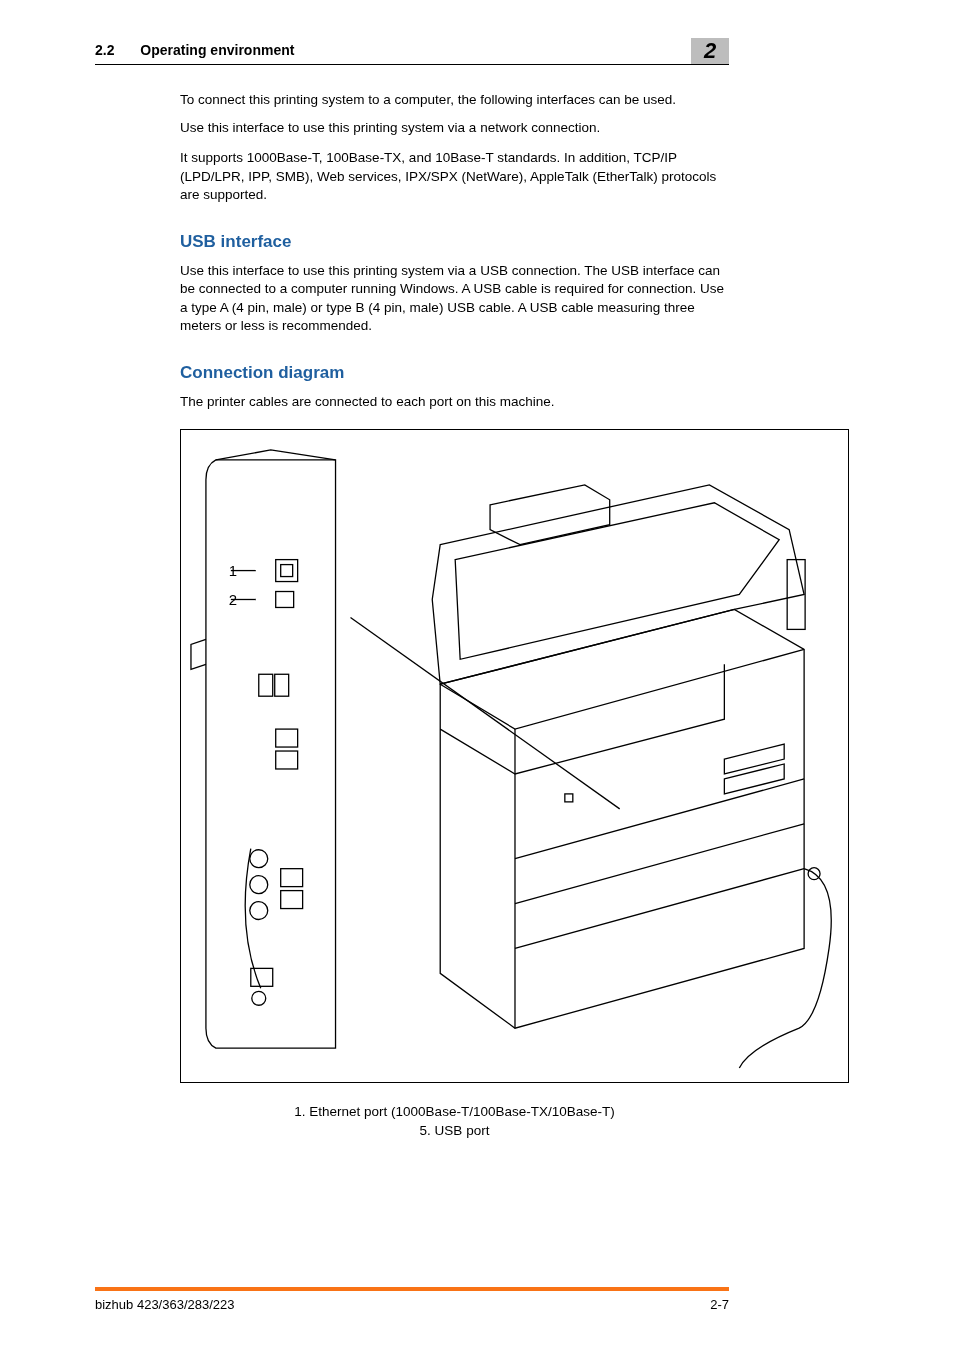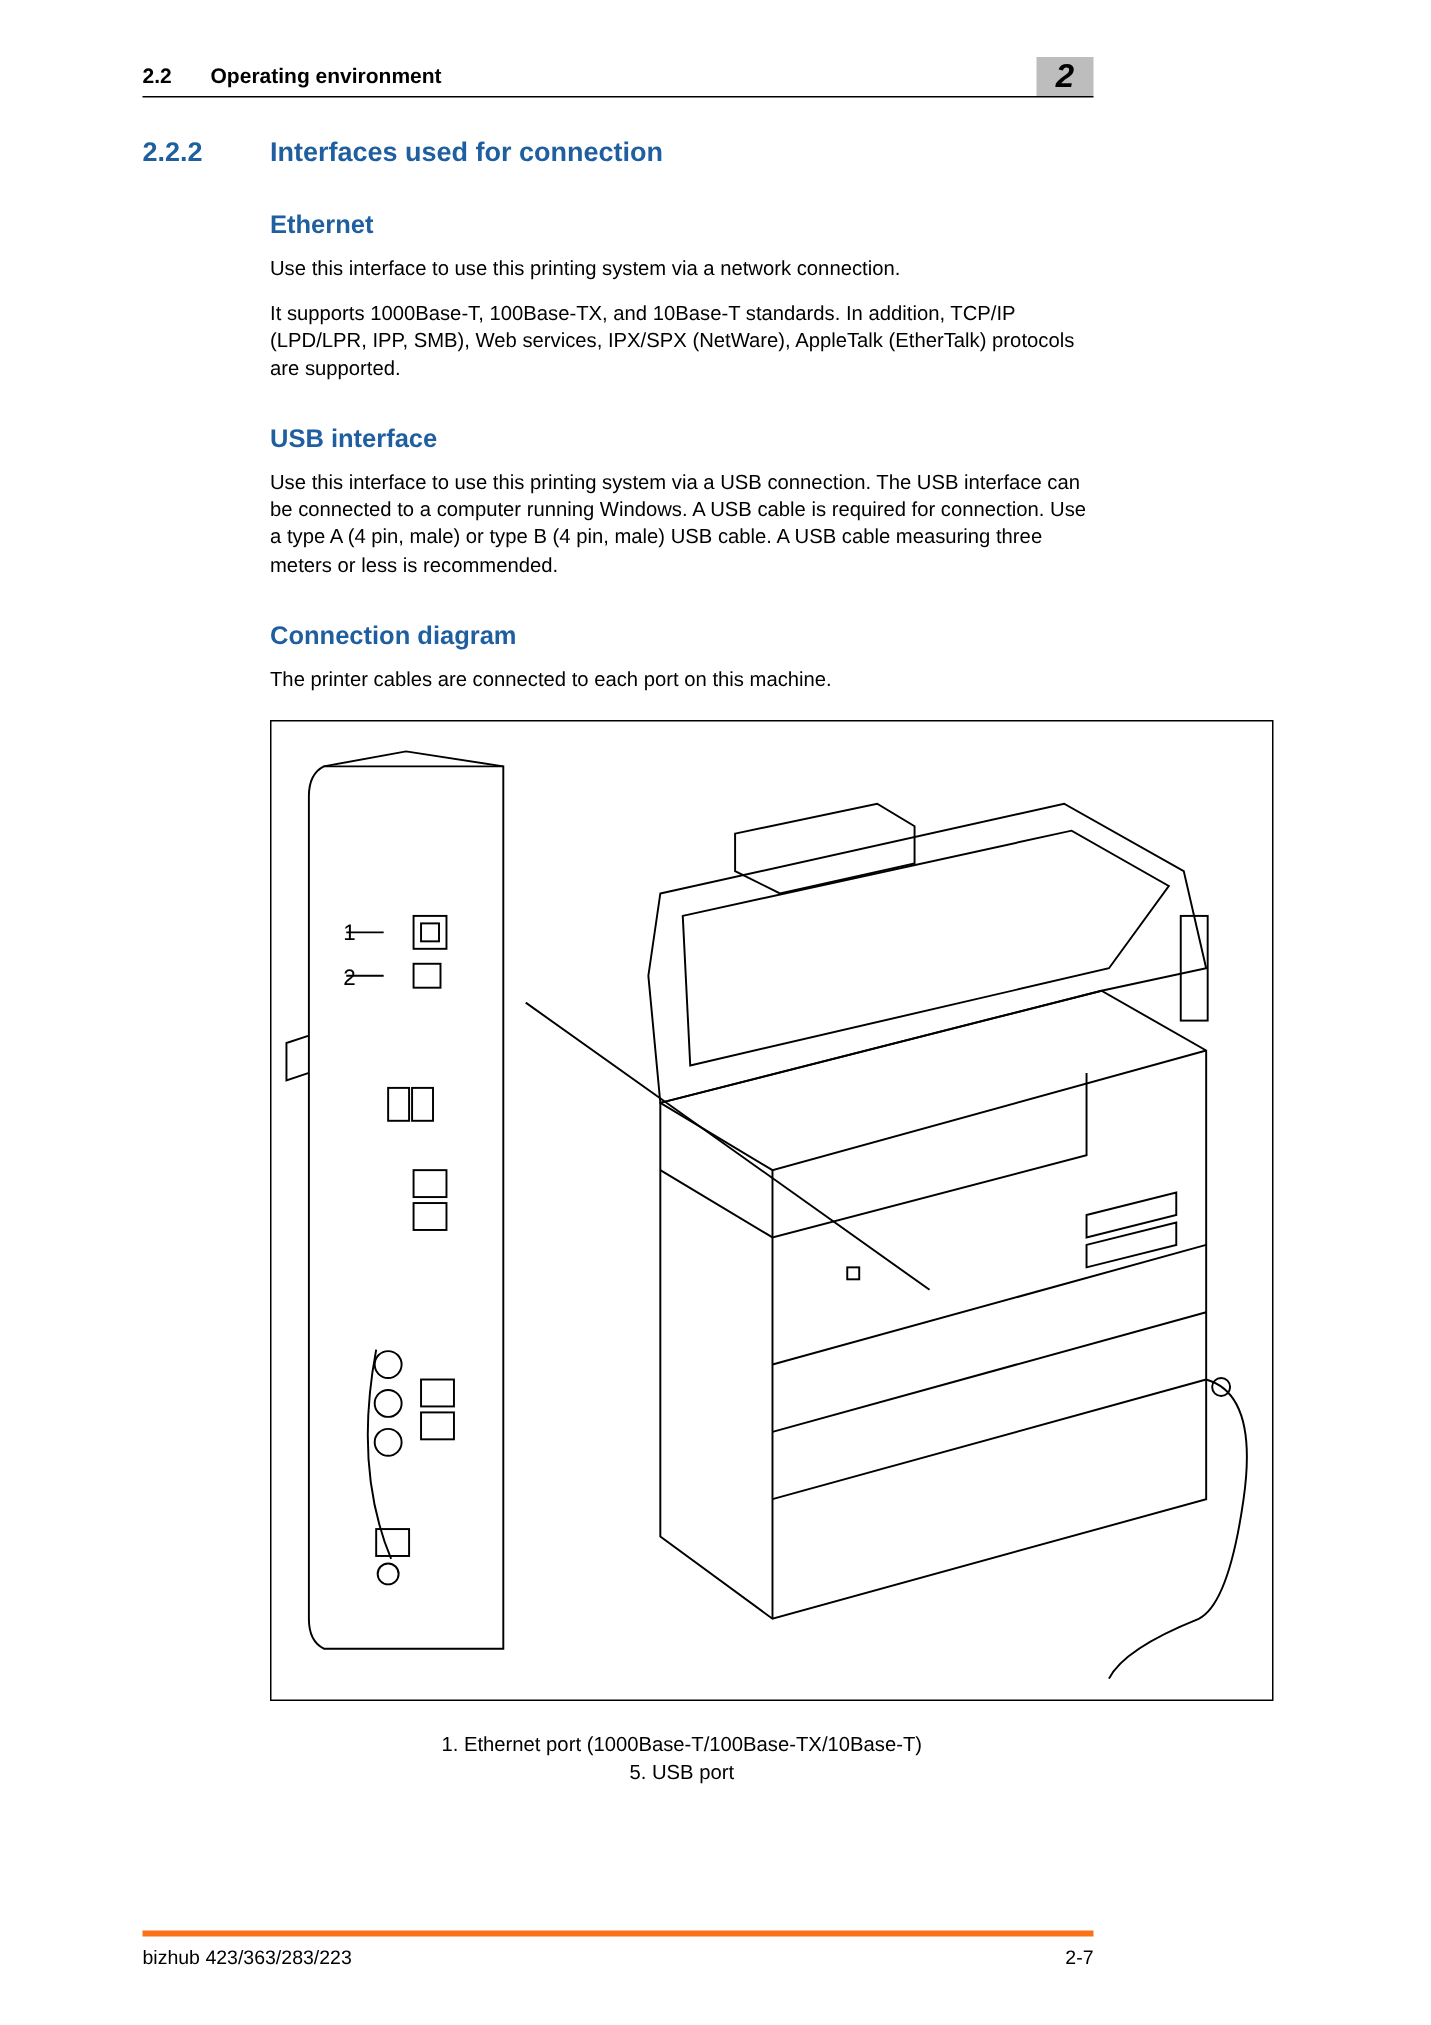--- a/index.html
+++ b/index.html
@@ -30,28 +30,24 @@
     <div class="header-left">
       <span class="num">2.2</span>
       <span class="title">Operating environment</span>
     </div>
     <div class="chapter-badge">
       <span>2</span>
     </div>
   </div>
 
   <div class="content">
-    <div class="h222-row">
-      <div class="h222-num">2.2.2</div>
-      <div class="h222-title">Interfaces used for connection</div>
-    </div>
 
     <div class="body-block">
+      <div class="para">To connect this printing system to a computer, the following interfaces can be used.</div>
 
-      <div class="h3">Ethernet</div>
       <div class="para">Use this interface to use this printing system via a network connection.</div>
       <div class="para" style="margin-top:12px">It supports 1000Base-T, 100Base-TX, and 10Base-T standards. In addition, TCP/IP (LPD/LPR, IPP, SMB), Web services, IPX/SPX (NetWare), AppleTalk (EtherTalk) protocols are supported.</div>
 
       <div class="h3">USB interface</div>
       <div class="para">Use this interface to use this printing system via a USB connection. The USB interface can be connected to a computer running Windows. A USB cable is required for connection. Use a type A (4 pin, male) or type B (4 pin, male) USB cable. A USB cable measuring three meters or less is recommended.</div>
 
       <div class="h3">Connection diagram</div>
       <div class="para">The printer cables are connected to each port on this machine.</div>
 
       <div class="diagram-frame">

